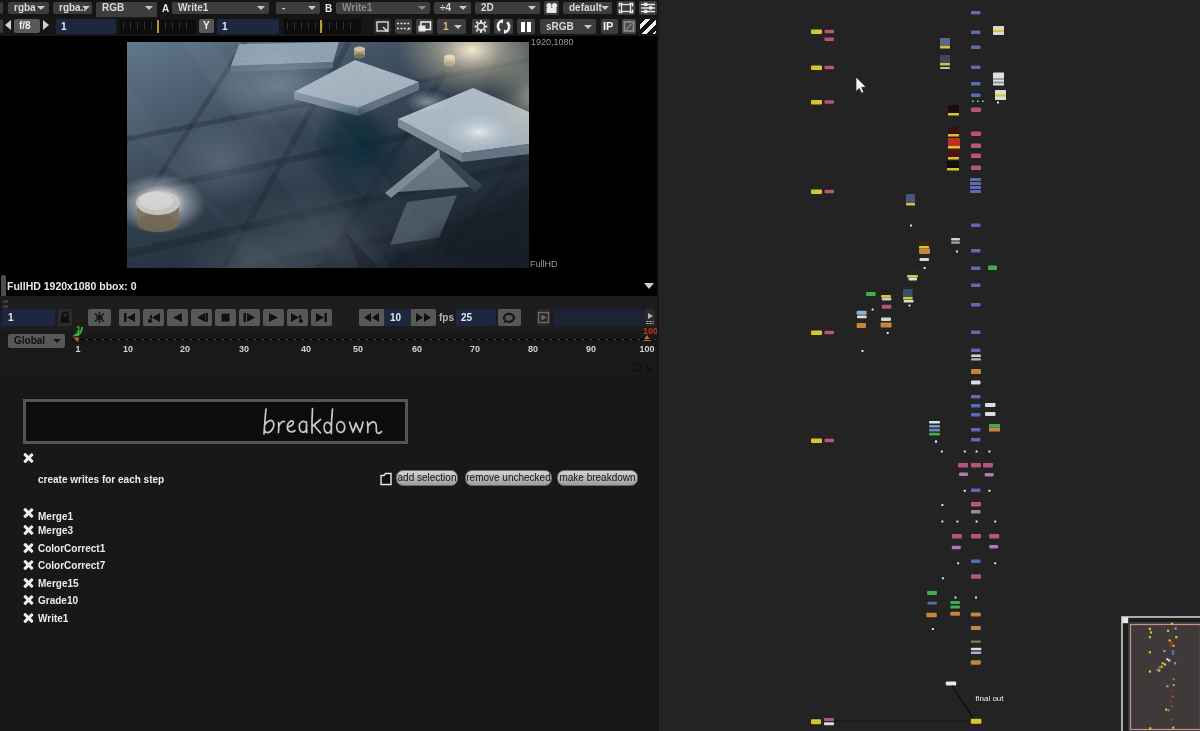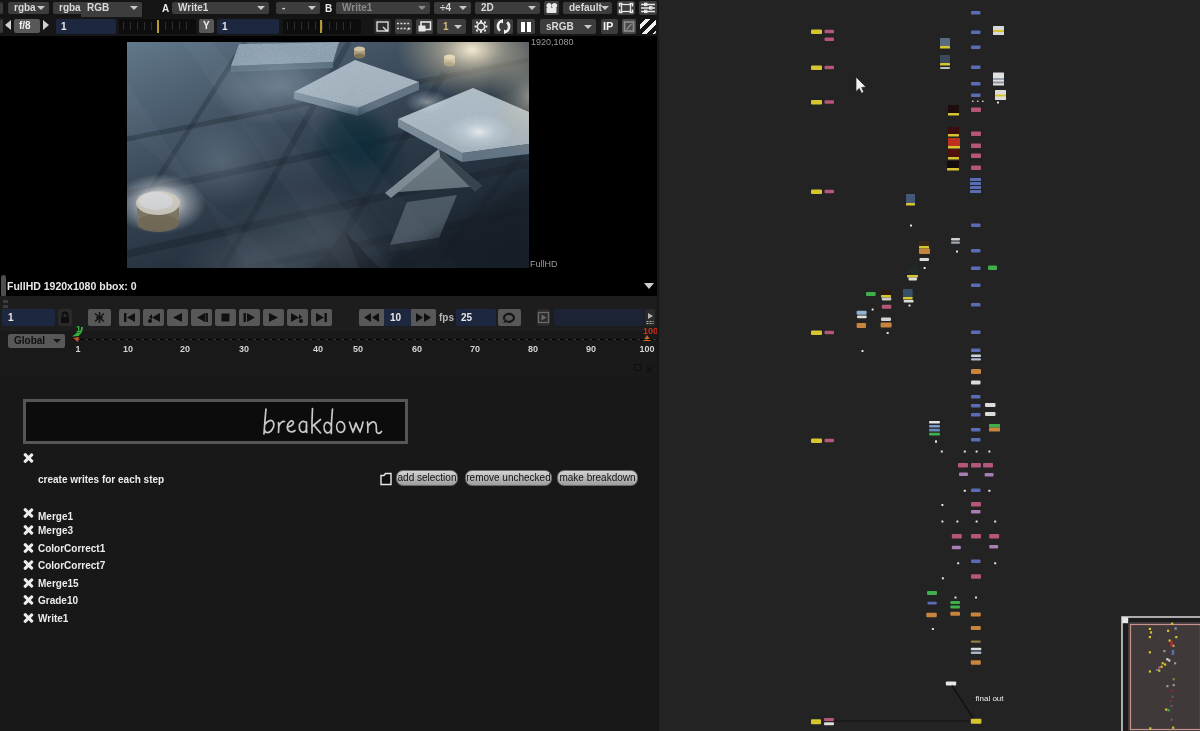--- a/index.html
+++ b/index.html
@@ -36,21 +36,21 @@
   <div id="row1" class="abs" style="left:0;top:0;width:657px;height:17px;background:#141414;">
     <div class="abs" style="left:0;top:2px;width:3px;height:12px;background:#3a3a3a;border-radius:2px;"></div>
     <div class="tbtn" style="left:8px;top:2px;width:41px;height:12px;">
         <span class="lbl">rgba</span>
         <span class="arrow" style="right:4px;top:4px;"></span>
       </div>
     <div class="tbtn" style="left:53px;top:2px;width:39px;height:12px;">
         <span class="lbl">rgba..</span>
         <span class="arrow" style="right:2px;top:4px;"></span>
       </div>
-    <div class="tbtn" style="left:81px;top:2px;width:61px;height:28px;">
+    <div class="tbtn" style="left:96px;top:2px;width:61px;height:28px;">
         <span class="lbl">RGB</span>
         <span class="arrow" style="right:4px;top:4px;"></span>
       </div>
     <div class="wlab" style="left:162px;top:3px;">A</div>
     <div class="tbtn" style="left:172px;top:2px;width:97px;height:12px;">
         <span class="lbl">Write1</span>
         <span class="arrow" style="right:4px;top:4px;"></span>
       </div>
     <div class="tbtn" style="left:276px;top:2px;width:44px;height:12px;">
         <span class="lbl">-</span>
@@ -450,21 +450,21 @@
     <div class="abs" style="left:76px;top:-7px;color:#35b23c;font-size:9px;font-weight:bold;">1</div>
     <svg class="abs" style="left:68px;top:-4px;" width="22" height="16" viewBox="0 0 22 16">
       <path d="M14 0 C14 4 13 6 10 8" fill="none" stroke="#35b23c" stroke-width="1.8"></path>
       <path d="M10.5 4.5 L4 9.5 L11 9 Z" fill="#35b23c"></path>
       <path d="M11 10 L5 11 L10 15 Z" fill="#c85425"></path>
     </svg>
     <div class="tick" style="left:78px;">1</div>
     <div class="tick" style="left:128px;">10</div>
     <div class="tick" style="left:185px;">20</div>
     <div class="tick" style="left:244px;">30</div>
-    <div class="tick" style="left:318px;">40</div>
+    <div class="tick" style="left:306px;">40</div>
     <div class="tick" style="left:358px;">50</div>
     <div class="tick" style="left:417px;">60</div>
     <div class="tick" style="left:475px;">70</div>
     <div class="tick" style="left:533px;">80</div>
     <div class="tick" style="left:591px;">90</div>
     <div class="tick" style="left:647px;">100</div>
   </div>
 
 
   <div id="panel" class="abs" style="left:0;top:377px;width:657px;height:354px;background:#181818;">

